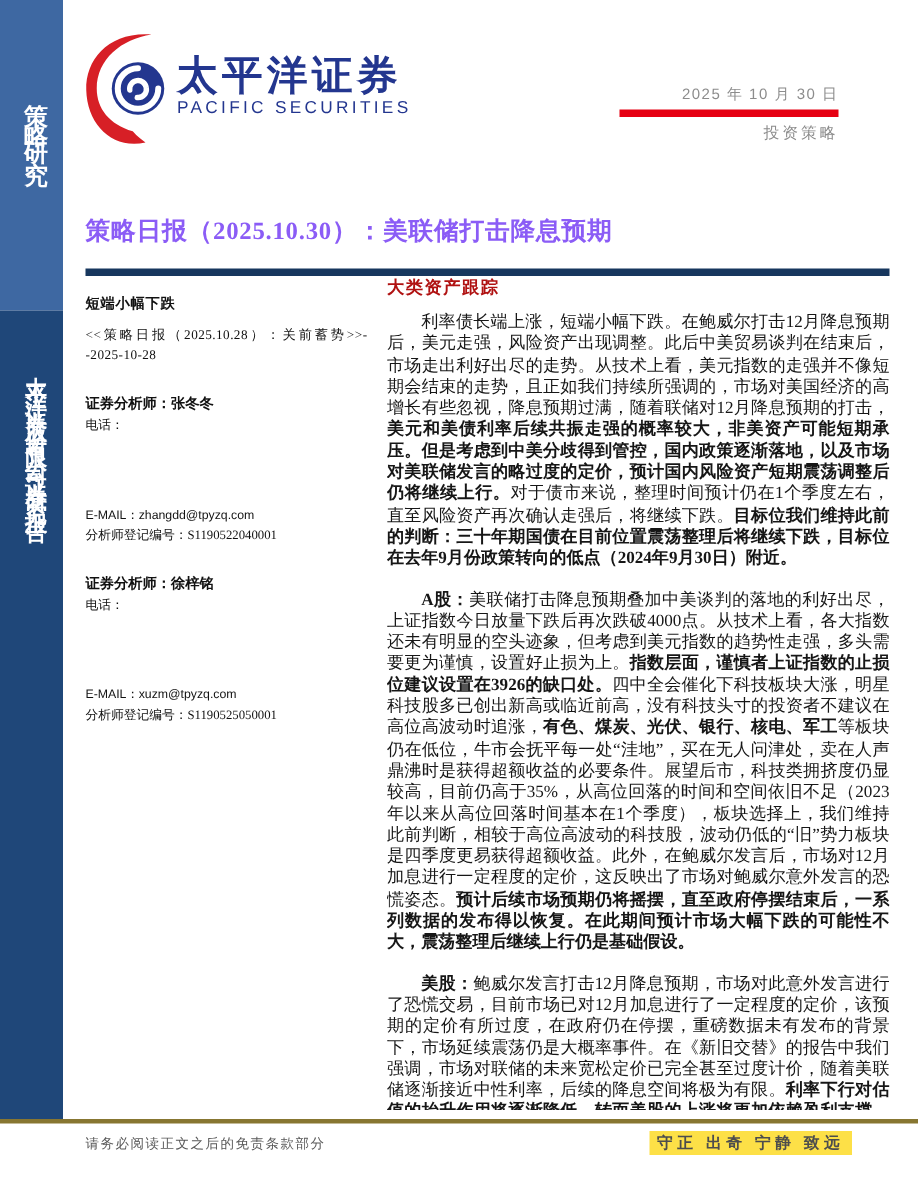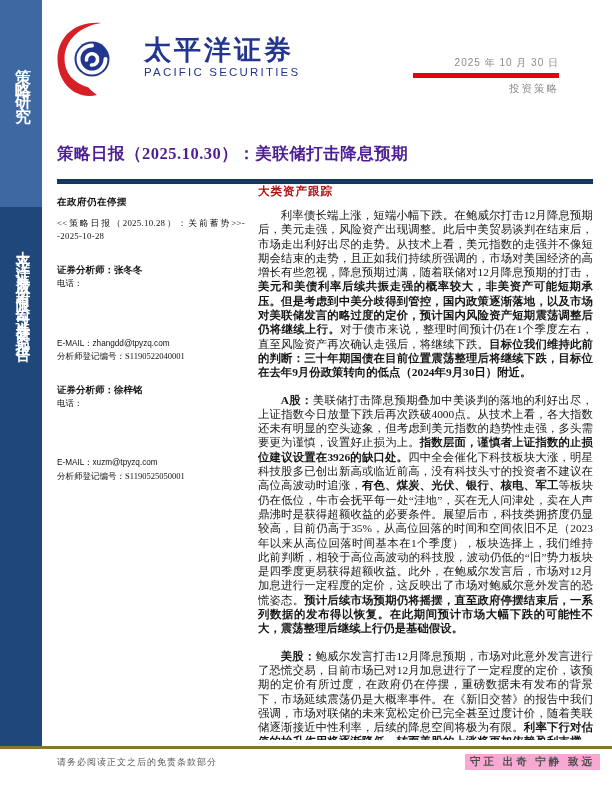--- a/index.html
+++ b/index.html
@@ -9,52 +9,52 @@
 
   
   .sidebar-top{position:absolute;left:0;top:0;width:42px;height:207px;background:#3e68a2;}
   .sidebar-bottom{position:absolute;left:0;top:207px;width:42px;height:540px;background:#1f4779;}
   .v-text{writing-mode:vertical-rl;color:#fff;white-space:nowrap;}
   .sidebar-top .v-text{position:absolute;left:12px;top:56px;font-size:16px;letter-spacing:13px;font-weight:600;}
   .sidebar-bottom .v-text{position:absolute;left:13px;top:32px;font-size:14.5px;letter-spacing:6px;font-weight:600;}
 
   
   .logo-mark{position:absolute;left:55px;top:20px;width:62px;height:82px;}
-  .brand{position:absolute;left:144px;top:36px;}
+  .brand{position:absolute;left:118px;top:36px;}
   .brand-cn{font-size:27px;font-weight:bold;color:#23368f;letter-spacing:3px;line-height:1.05;font-family:"Liberation Sans","DejaVu Sans",sans-serif;}
   .brand-en{font-size:11.5px;font-weight:normal;color:#23368f;letter-spacing:2.2px;margin-top:2px;font-family:"Liberation Sans","DejaVu Sans",sans-serif;}
 
   .date-block{position:absolute;left:413px;top:56px;width:146px;text-align:right;}
   .date-text{font-size:10px;color:#8c8c8c;letter-spacing:1px;font-family:"Liberation Sans","DejaVu Sans",sans-serif;}
   .date-rule{margin-top:3px;width:146px;height:4.5px;background:#e60012;}
   .category-text{margin-top:4px;font-size:10.5px;color:#8c8c8c;letter-spacing:2px;}
 
   
-  .report-title{position:absolute;left:57px;top:143px;width:540px;font-size:16.5px;font-weight:bold;color:#4c1d95;letter-spacing:0.5px;}
+  .report-title{position:absolute;left:57px;top:143px;width:540px;font-size:16.5px;font-weight:bold;color:#8b5cf6;letter-spacing:0.5px;}
   .title-rule{position:absolute;left:57px;top:179px;width:536px;height:5px;background:#17375e;}
 
   
   .left-panel{position:absolute;left:57px;top:192px;width:188px;}
   .related-header{font-size:9.5px;font-weight:bold;margin:4px 0 8px 0;letter-spacing:0.5px;}
   .report-item{font-size:8.8px;line-height:13px;text-align:justify;margin-bottom:4px;letter-spacing:0.3px;}
   .analysts{margin-top:14px;}
   .analyst-role-line{font-size:9.5px;font-weight:bold;margin-top:20px;line-height:14px;}
   .analyst-line{font-size:8.5px;line-height:12.5px;color:#111;}
   .mono{font-family:Liberation Sans, sans-serif;font-size:8.2px;margin-top:48px;}
 
   
   .main-col{position:absolute;left:258px;top:184px;width:335px;height:556px;overflow:hidden;}
   .section-title{font-size:11.5px;font-weight:bold;color:#b01212;letter-spacing:1px;margin:0 0 9px 0;}
   .body-para{margin:0 0 13px 0;font-size:11.4px;line-height:14.3px;text-align:justify;text-indent:2em;color:#161616;}
   .body-para .b{font-weight:bold;}
 
   
   .footer-rule{position:absolute;left:0;top:746px;width:612px;height:2.5px;background:#877631;}
   .disclaimer{position:absolute;left:57px;top:756px;font-size:9px;color:#595959;letter-spacing:1px;}
-  .motto{position:absolute;left:465px;top:754px;font-size:10.5px;color:#4d4d4d;background:#f9a8d4;
+  .motto{position:absolute;left:433px;top:754px;font-size:10.5px;color:#4d4d4d;background:#fde047;
          padding:1px 5px;letter-spacing:3px;font-weight:bold;}
 </style>
 </head>
 <body>
 
 <div class="page">
 
   <div class="sidebar-top">
     <div class="v-text">策略研究</div>
   </div>
@@ -76,21 +76,21 @@
   <div class="date-block">
     <div class="date-text">2025 年 10 月 30 日</div>
     <div class="date-rule"></div>
     <div class="category-text">投资策略</div>
   </div>
 
   <div class="report-title">策略日报（2025.10.30）：美联储打击降息预期</div>
   <div class="title-rule"></div>
 
   <div class="left-panel">
-    <div class="related-header">在政府仍在停摆</div>
+    <div class="related-header">短端小幅下跌</div>
     <div>
         <div class="report-item">&lt;&lt;策略日报（2025.10.28）：关前蓄势&gt;&gt;--2025-10-28</div>
       </div>
     <div class="analysts">
         <div class="analyst-role-line">证券分析师：张冬冬</div>
         <div class="analyst-line">电话：</div>
         <div class="analyst-line mono">E-MAIL：zhangdd@tpyzq.com</div>
         <div class="analyst-line">分析师登记编号：S1190522040001</div>
         <div class="analyst-role-line">证券分析师：徐梓铭</div>
         <div class="analyst-line">电话：</div>

